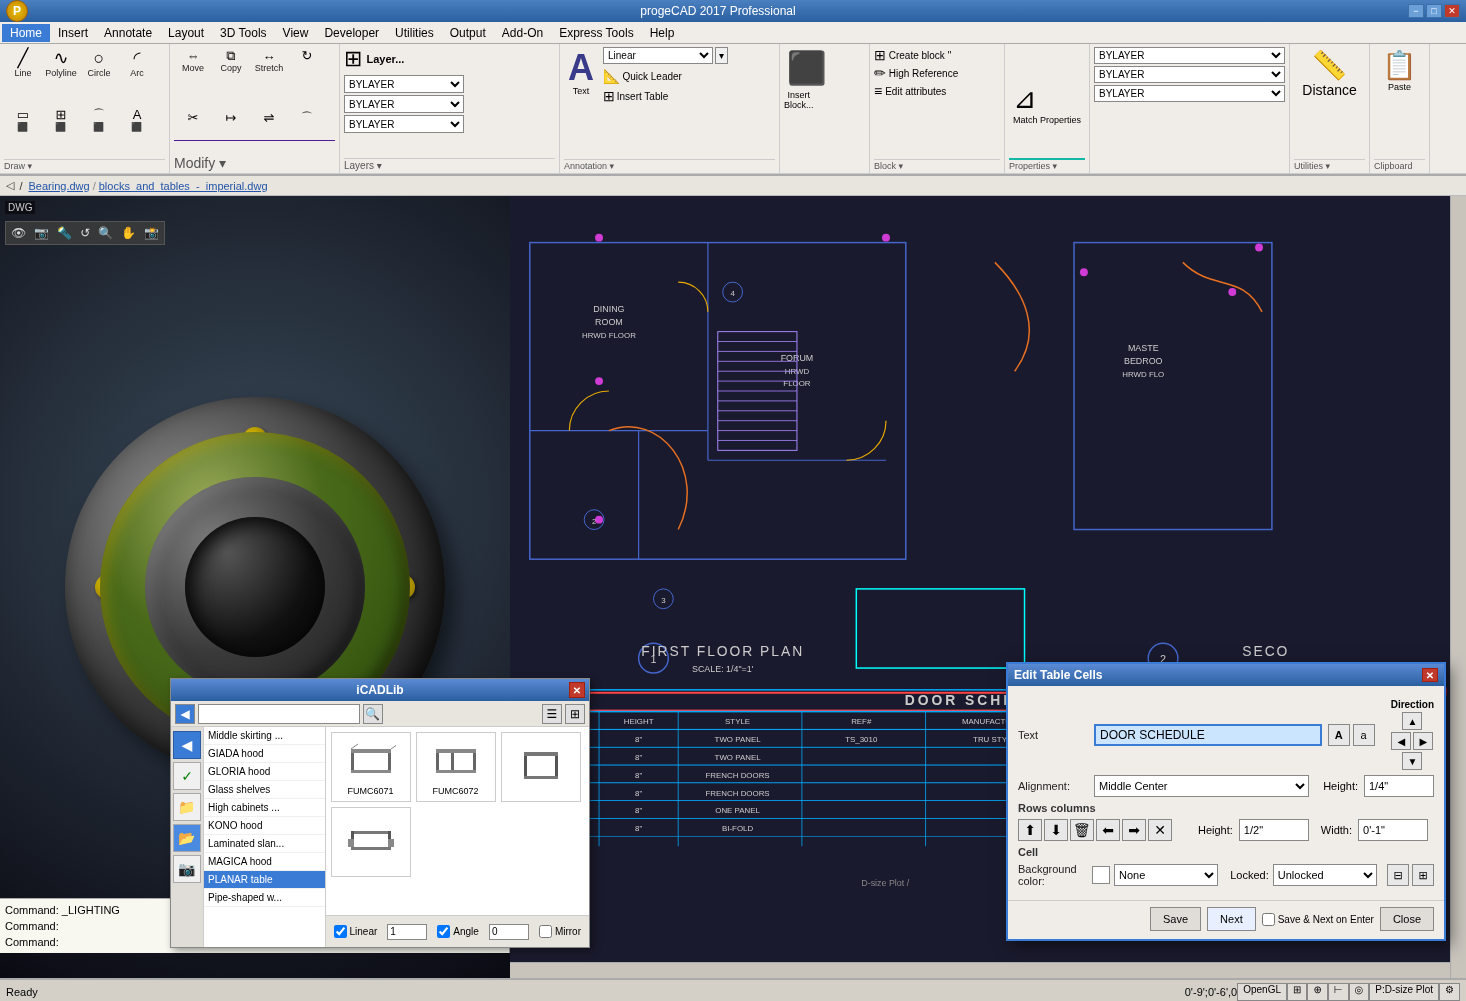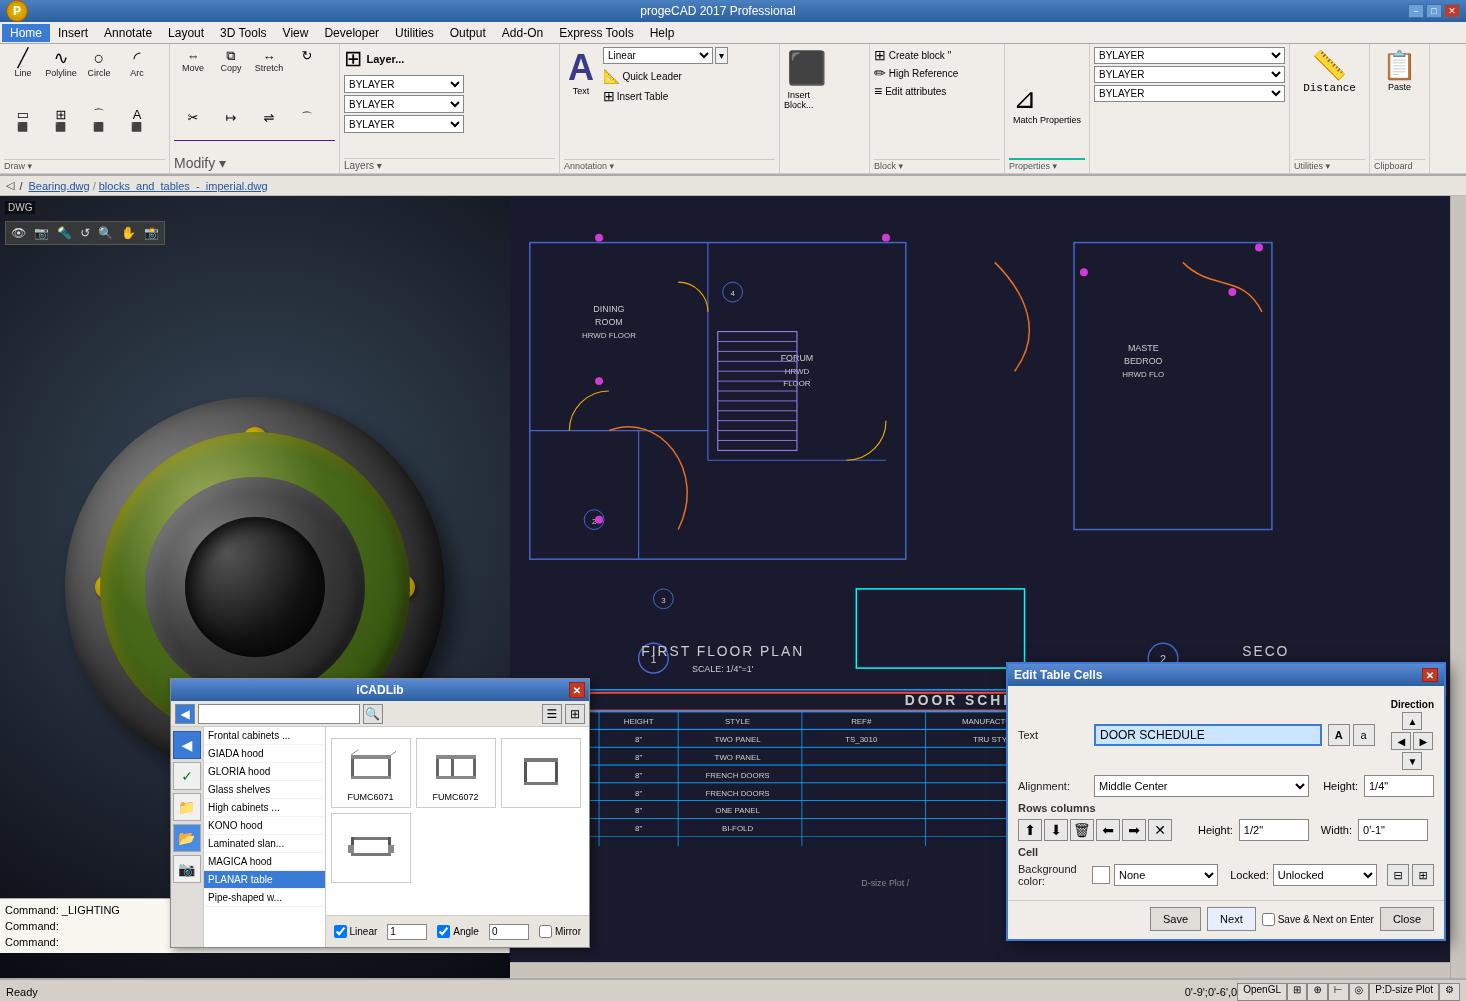--- a/index.html
+++ b/index.html
@@ -211,21 +211,21 @@
     }
     .lib-list-item { 
       height: 18px; padding: 1px 4px; font-size: 10px; cursor: pointer;
       display: flex; align-items: center; border-bottom: 1px solid #f0f0f0; white-space: nowrap; overflow: hidden;
     }
     .lib-list-item.selected { background: #3a7bd5; color: white; }
     #icadlib-preview {
       flex: 1; background: white; display: flex; flex-direction: column;
     }
     #icadlib-preview-grid {
-      flex: 1; display: flex; flex-wrap: wrap; gap: 5px; padding: 5px; align-content: flex-start; margin-top: 6px;
+      flex: 1; display: flex; flex-wrap: wrap; gap: 5px; padding: 5px; align-content: flex-start;
     }
     .preview-item {
       width: 80px; height: 70px; border: 1px solid #ccc; background: white;
       display: flex; flex-direction: column; align-items: center; justify-content: center;
       cursor: pointer; font-size: 9px; text-align: center; gap: 2px;
     }
     .preview-item svg { width: 50px; height: 45px; }
     #icadlib-footer {
       height: 32px; background: #e8e4de; border-top: 1px solid #ccc;
       display: flex; align-items: center; padding: 0 8px; gap: 10px; font-size: 10px;
@@ -545,21 +545,21 @@
       <div class="props-row">
         <select class="props-dropdown">
           <option>BYLAYER</option>
         </select>
       </div>
     </div>
 
     <div class="utils-group" style="padding-bottom:14px;position:relative;">
       <div style="cursor:pointer;display:flex;flex-direction:column;align-items:center;padding:3px;">
         <div style="font-size:28px;">📏</div>
-        <div style="font-size:11px;font-family:Liberation Mono, monospace;">Distance</div>
+        <div style="font-size:14px;">Distance</div>
       </div>
       <div style="position:absolute;bottom:2px;left:4px;font-size:9px;color:#555;border-top:1px solid #ccc;width:calc(100% - 8px);padding-top:1px;">Utilities ▾</div>
     </div>
 
     <div class="toolbar-group" style="padding-bottom:14px;position:relative;min-width:60px;">
       <div style="cursor:pointer;display:flex;flex-direction:column;align-items:center;padding:3px;">
         <div style="font-size:28px;">📋</div>
         <div style="font-size:9px;">Paste</div>
       </div>
       <div style="position:absolute;bottom:2px;left:4px;font-size:9px;color:#555;border-top:1px solid #ccc;width:calc(100% - 8px);padding-top:1px;">Clipboard</div>
@@ -631,21 +631,21 @@
       </div>
       <div id="icadlib-body">
         <div id="icadlib-sidebar">
           <div class="lib-side-btn active">◀</div>
           <div class="lib-side-btn" style="color:green;">✓</div>
           <div class="lib-side-btn">📁</div>
           <div class="lib-side-btn" style="background:#4a8ae0;color:white;">📂</div>
           <div class="lib-side-btn">📷</div>
         </div>
         <div id="icadlib-list">
-          <div class="lib-list-item">Frontal cabinets ...</div>
+          <div class="lib-list-item">Middle skirting ...</div>
           <div class="lib-list-item">GIADA hood</div>
           <div class="lib-list-item">GLORIA hood</div>
           <div class="lib-list-item">Glass shelves</div>
           <div class="lib-list-item">High cabinets ...</div>
           <div class="lib-list-item">KONO hood</div>
           <div class="lib-list-item">Laminated slan...</div>
           <div class="lib-list-item">MAGICA hood</div>
           <div class="lib-list-item selected">PLANAR table</div>
           <div class="lib-list-item">Pipe-shaped w...</div>
         </div>

